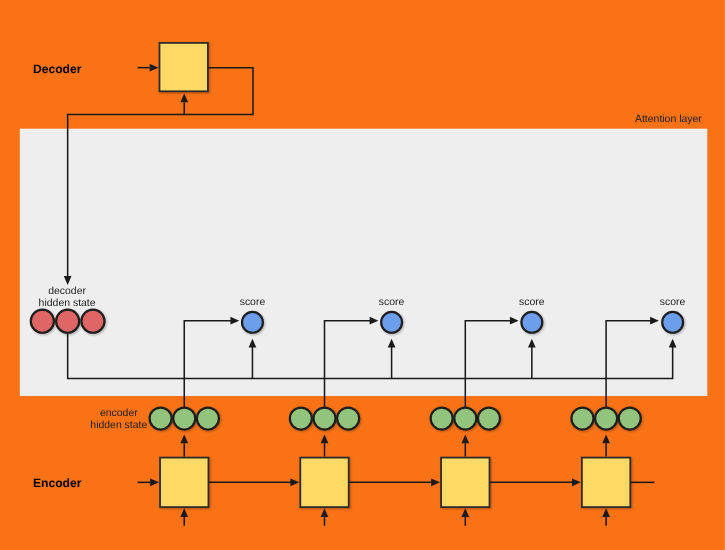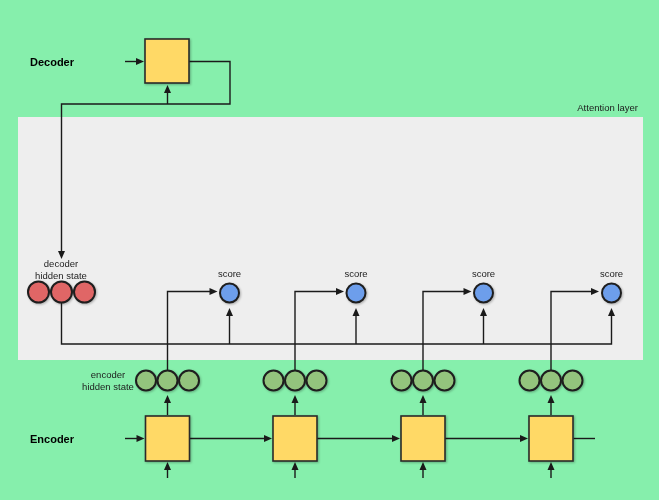--- a/index.html
+++ b/index.html
@@ -1,19 +1,19 @@
 <!DOCTYPE html>
 <html><head>
 <meta charset="utf-8">
 <style>
   html,body{margin:0;padding:0;background:#ffffff;}
   .canvas{
     position:relative;
     width:659px;height:500px;
-    background:#86efac;
+    background:#f97316;
     font-family:"Liberation Sans", sans-serif;
     overflow:hidden;
   }
   svg{display:block;}
   svg text{font-family:"Liberation Sans", sans-serif;}
   .lbl-bold{font-size:11px;font-weight:bold;fill:#000000;}
   .lbl-small{font-size:9.5px;fill:#1c1c1c;}
   .wire{stroke:#1a1a1a;stroke-width:1.4;fill:none;}
   .head{fill:#1a1a1a;stroke:none;}
   .unit{stroke:#2a2a2a;stroke-width:1.6;}

